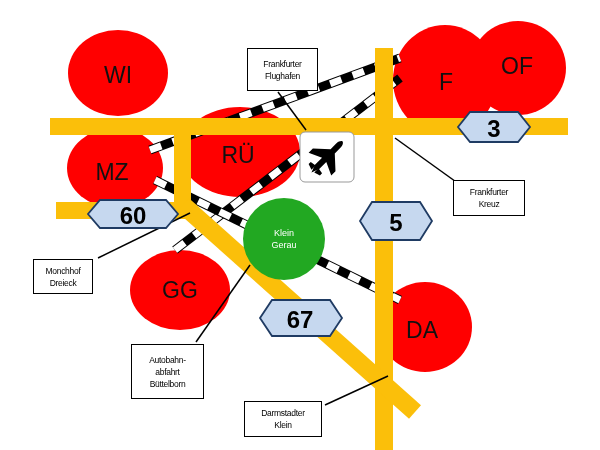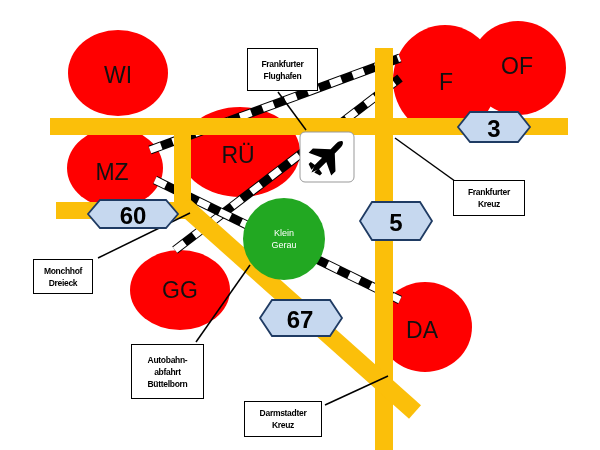--- a/index.html
+++ b/index.html
@@ -1,21 +1,21 @@
 <!DOCTYPE html>
 <html><head>
 <meta charset="utf-8">
 <style>
   html,body{margin:0;padding:0;background:#ffffff;}
   body{width:600px;height:450px;overflow:hidden;position:relative;font-family:"Liberation Sans",sans-serif;}
   svg{position:absolute;left:0;top:0;}
   .city-label{font-family:"Liberation Sans",sans-serif;font-size:23px;fill:#111;text-anchor:middle;dominant-baseline:central;}
   .shield-label{font-family:"Liberation Sans",sans-serif;font-weight:bold;font-size:24px;fill:#000;text-anchor:middle;dominant-baseline:central;}
   .small-label{font-family:"Liberation Sans",sans-serif;font-size:9px;fill:#ffffff;text-anchor:middle;}
-  .callout{position:absolute;background:#fff;border:1.5px solid #000;font-family:"Liberation Sans",sans-serif;font-size:8.5px;font-weight:bold;letter-spacing:-0.3px;text-align:center;display:flex;align-items:center;justify-content:center;line-height:12px;white-space:pre-line;box-sizing:border-box;}
+  .callout{position:absolute;background:#fff;border:1.5px solid #000;font-family:"Liberation Sans",sans-serif;font-size:8.5px;font-weight:normal;letter-spacing:-0.3px;text-align:center;display:flex;align-items:center;justify-content:center;line-height:12px;white-space:pre-line;box-sizing:border-box;}
 </style>
 </head>
 <body>
 
 <svg width="600" height="450" viewBox="0 0 600 450">
   <defs>
     <pattern id="railpat" patternUnits="userSpaceOnUse" width="24" height="10">
       <rect x="0" y="0" width="12" height="10" fill="#000"></rect>
       <rect x="12" y="0" width="12" height="10" fill="#fff"></rect>
     </pattern>
@@ -104,13 +104,13 @@
 <div class="callout" style="left:247px;top:48px;width:71px;height:43px;">Frankfurter
 Flughafen</div>
 <div class="callout" style="left:453px;top:180px;width:72px;height:36px;">Frankfurter
 Kreuz</div>
 <div class="callout" style="left:33px;top:259px;width:60px;height:35px;">Monchhof
 Dreieck</div>
 <div class="callout" style="left:131px;top:344px;width:73px;height:55px;text-align:center;">Autobahn-
 abfahrt
 Büttelborn</div>
 <div class="callout" style="left:244px;top:401px;width:78px;height:36px;">Darmstadter
-Kreuz</div>
+Klein</div>
 
 </body></html>

